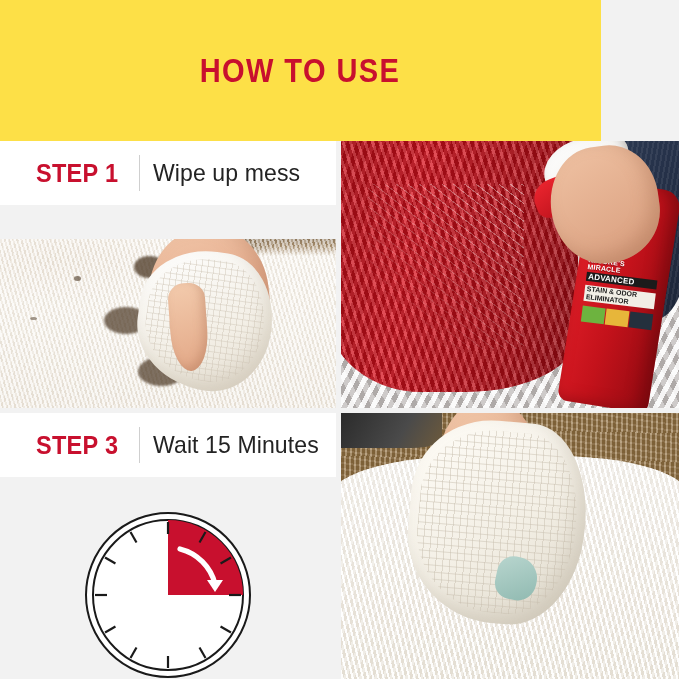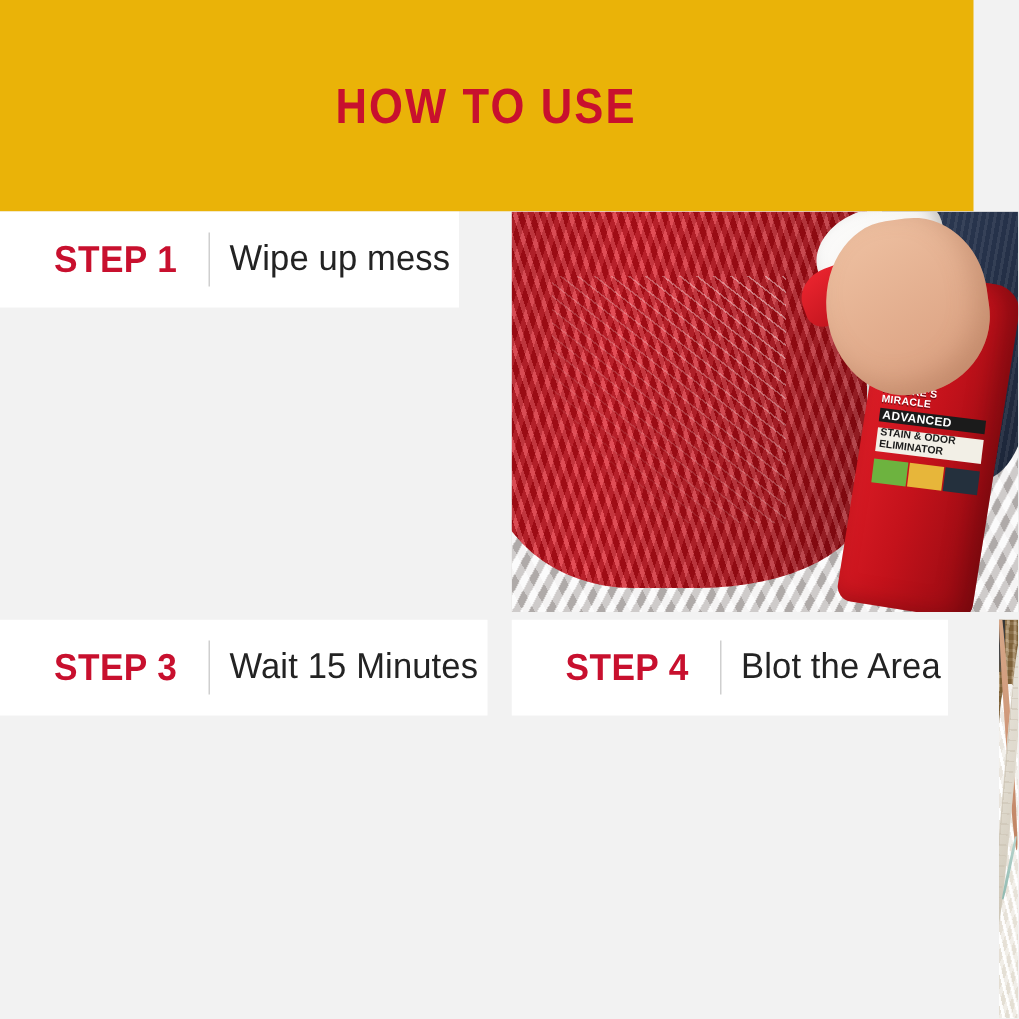--- a/index.html
+++ b/index.html
@@ -11,23 +11,23 @@
     overflow:hidden;
   }
   #page {
     position:relative;
     width:679px; height:679px;
     background:#f2f2f2;
   }
 
   
   .title-bar {
-    position:absolute; left:0; top:0; width:649px; height:141px;
+    position:absolute; left:0; top:0; width:601px; height:141px;
     display:flex; align-items:center; justify-content:center;
-    background:#eab308;
+    background:#fde047;
   }
   .title-text {
     color:#c8102e;
     font-family:"Liberation Sans Narrow","Liberation Sans", sans-serif;
     font-weight:bold;
     font-size:33px;
     letter-spacing:1.6px;
     transform:scaleX(0.88);
     transform-origin:center;
     line-height:1;
@@ -41,21 +41,21 @@
     display:grid;
     grid-template-columns:336px 343px;
     grid-template-rows:267px 271px;
   }
   .cell { position:relative; overflow:hidden; background:#f2f2f2; }
   .cell.right { padding-left:5px; }
   .cell.bottom { padding-top:5px; }
 
   .panel {
     position:relative; width:100%; height:100%;
-    display:flex; 
+    display:flex; flex-direction:column;
     overflow:hidden;
     gap:34px;
   }
 
   
   .step-head {
     background:#ffffff;
     height:64px;
     flex:0 0 64px;
     display:flex;
@@ -398,25 +398,20 @@
                 <path d="M124,70 L132,82 L140,70 Z" fill="#ffffff"></path>
               </g>
             </svg>
           </div>
         </div>
       </div>
     </div>
 
     <div class="cell right bottom">
       <div class="panel">
-        <div class="step-head">
-          <span class="step-num">STEP 4</span>
-          <span class="divider"></span>
-          <span class="step-title">Blot the Area</span>
-        </div>
         <div class="media">
           <div class="photo p4">
             <div class="bgcarpet"></div>
             <div class="darkshelf"></div>
             <div class="whiterug"></div>
             <div class="hand4"></div>
             <div class="towel"></div>
             <div class="teal"></div>
           </div>
         </div>

